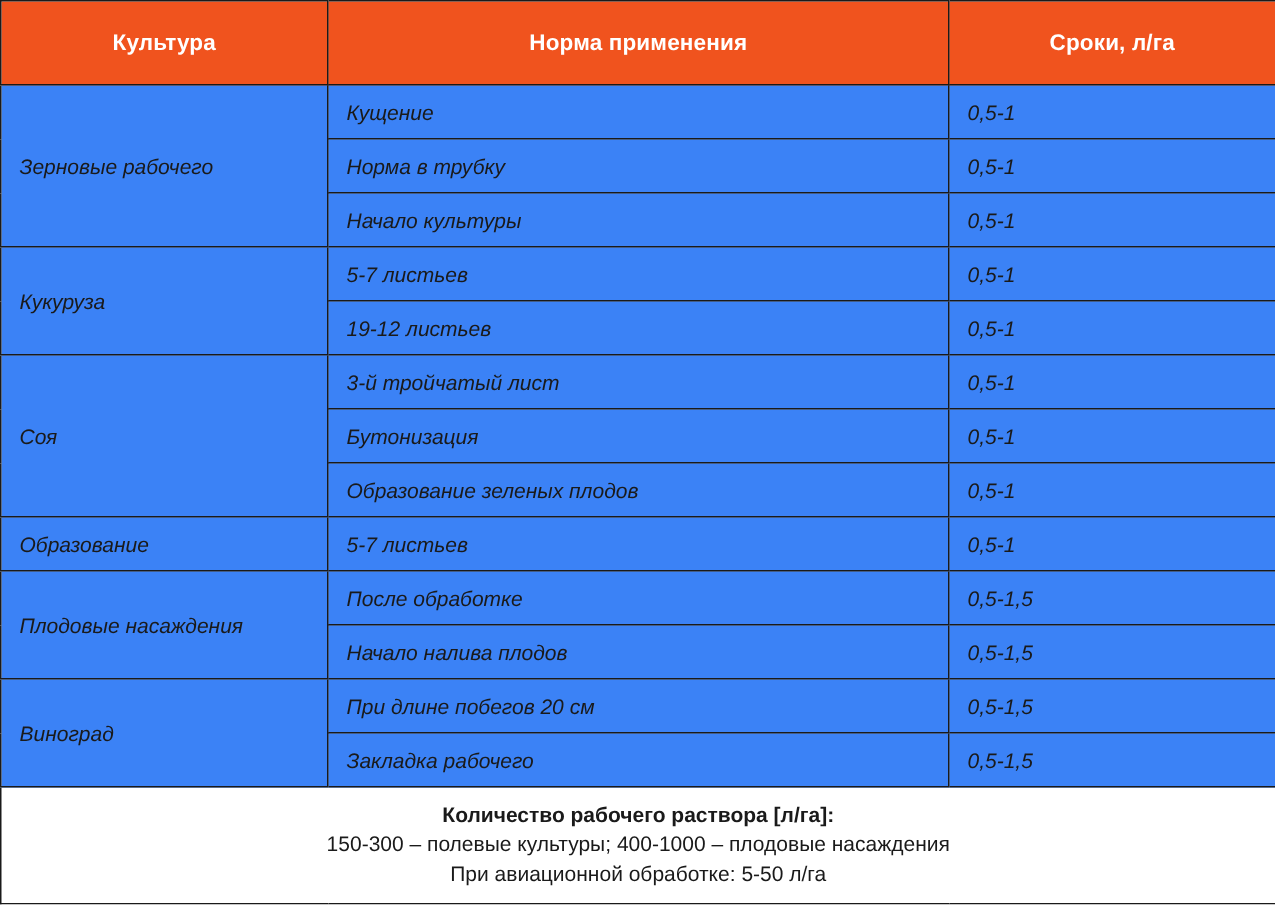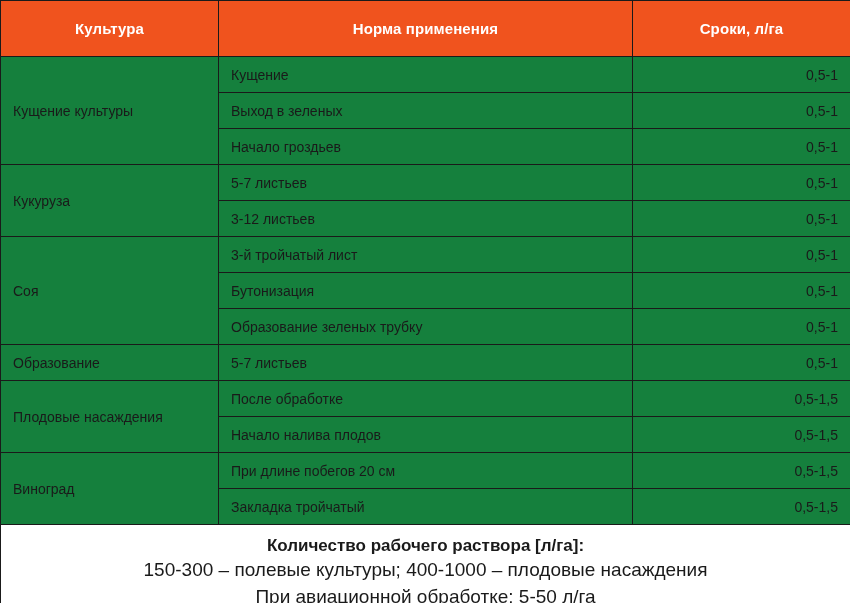--- a/index.html
+++ b/index.html
@@ -45,61 +45,62 @@
   thead th:last-child { border-right: none; }
 
   
   tbody td {
     font-size: 14px;
     height: 36px;
     padding: 0 12px;
     border-top: 1.2px solid #1a1a1a;
     border-right: 1.2px solid #1a1a1a;
     box-sizing: border-box;
-    background: #15803d;
+    background: #3b82f6;
     vertical-align: middle;
+    font-style: italic;
   }
   tbody td:last-child { border-right: none; }
 
   tbody tr:first-child td { border-top: none; }
 
   td.col-crop {
     text-align: left;
     vertical-align: middle;
   }
   td.col-stage {
     text-align: left;
   }
   td.col-rate {
-    text-align: right;
+    text-align: left;
   }
 
   
   tr.group-start > td {
     border-top: 1.5px solid #1a1a1a;
   }
 
   
   td.footer-cell {
     border-top: 1.5px solid #1a1a1a;
     border-right: none;
     text-align: center;
     padding: 9px 10px 10px;
     height: auto;
     line-height: 1.38;
     font-size: 14px;
   }
   .footer-title {
     font-weight: bold;
     display: block;
-    font-size: 17px;
+    font-size: 14px;
   }
   .footer-line {
     display: block;
-    font-size: 19px;
+    font-size: 14px;
   }
 
   .col-w1 { width: 218px; }
   .col-w2 { width: 414px; }
   .col-w3 { width: 218px; }
 </style>
 </head>
 <body>
 
 <div class="table-wrap">
@@ -111,52 +112,52 @@
     </colgroup>
     <thead>
       <tr>
         <th>Культура</th>
         <th>Норма применения</th>
         <th>Сроки, л/га</th>
       </tr>
     </thead>
     <tbody id="table-body">
         <tr class="group-start">
-          <td class="col-crop" rowspan="3">Кущение культуры</td>
+          <td class="col-crop" rowspan="3">Зерновые рабочего</td>
           <td class="col-stage">Кущение</td>
           <td class="col-rate">0,5-1</td>
         </tr>
         <tr>
-          <td class="col-stage">Выход в зеленых</td>
+          <td class="col-stage">Норма в трубку</td>
           <td class="col-rate">0,5-1</td>
         </tr>
         <tr>
-          <td class="col-stage">Начало гроздьев</td>
+          <td class="col-stage">Начало культуры</td>
           <td class="col-rate">0,5-1</td>
         </tr>
         <tr class="group-start">
           <td class="col-crop" rowspan="2">Кукуруза</td>
           <td class="col-stage">5-7 листьев</td>
           <td class="col-rate">0,5-1</td>
         </tr>
         <tr>
-          <td class="col-stage">3-12 листьев</td>
+          <td class="col-stage">19-12 листьев</td>
           <td class="col-rate">0,5-1</td>
         </tr>
         <tr class="group-start">
           <td class="col-crop" rowspan="3">Соя</td>
           <td class="col-stage">3-й тройчатый лист</td>
           <td class="col-rate">0,5-1</td>
         </tr>
         <tr>
           <td class="col-stage">Бутонизация</td>
           <td class="col-rate">0,5-1</td>
         </tr>
         <tr>
-          <td class="col-stage">Образование зеленых трубку</td>
+          <td class="col-stage">Образование зеленых плодов</td>
           <td class="col-rate">0,5-1</td>
         </tr>
         <tr class="group-start">
           <td class="col-crop" rowspan="1">Образование</td>
           <td class="col-stage">5-7 листьев</td>
           <td class="col-rate">0,5-1</td>
         </tr>
         <tr class="group-start">
           <td class="col-crop" rowspan="2">Плодовые насаждения</td>
           <td class="col-stage">После обработке</td>
@@ -165,21 +166,21 @@
         <tr>
           <td class="col-stage">Начало налива плодов</td>
           <td class="col-rate">0,5-1,5</td>
         </tr>
         <tr class="group-start">
           <td class="col-crop" rowspan="2">Виноград</td>
           <td class="col-stage">При длине побегов 20 см</td>
           <td class="col-rate">0,5-1,5</td>
         </tr>
         <tr>
-          <td class="col-stage">Закладка тройчатый</td>
+          <td class="col-stage">Закладка рабочего</td>
           <td class="col-rate">0,5-1,5</td>
         </tr>
       </tbody>
     <tfoot>
       <tr>
         <td class="footer-cell" colspan="3">
           <span class="footer-title">Количество рабочего раствора [л/га]:</span>
           <span class="footer-line">150-300 – полевые культуры; 400-1000 – плодовые насаждения</span>
           <span class="footer-line">При авиационной обработке: 5-50 л/га</span>
         </td>

